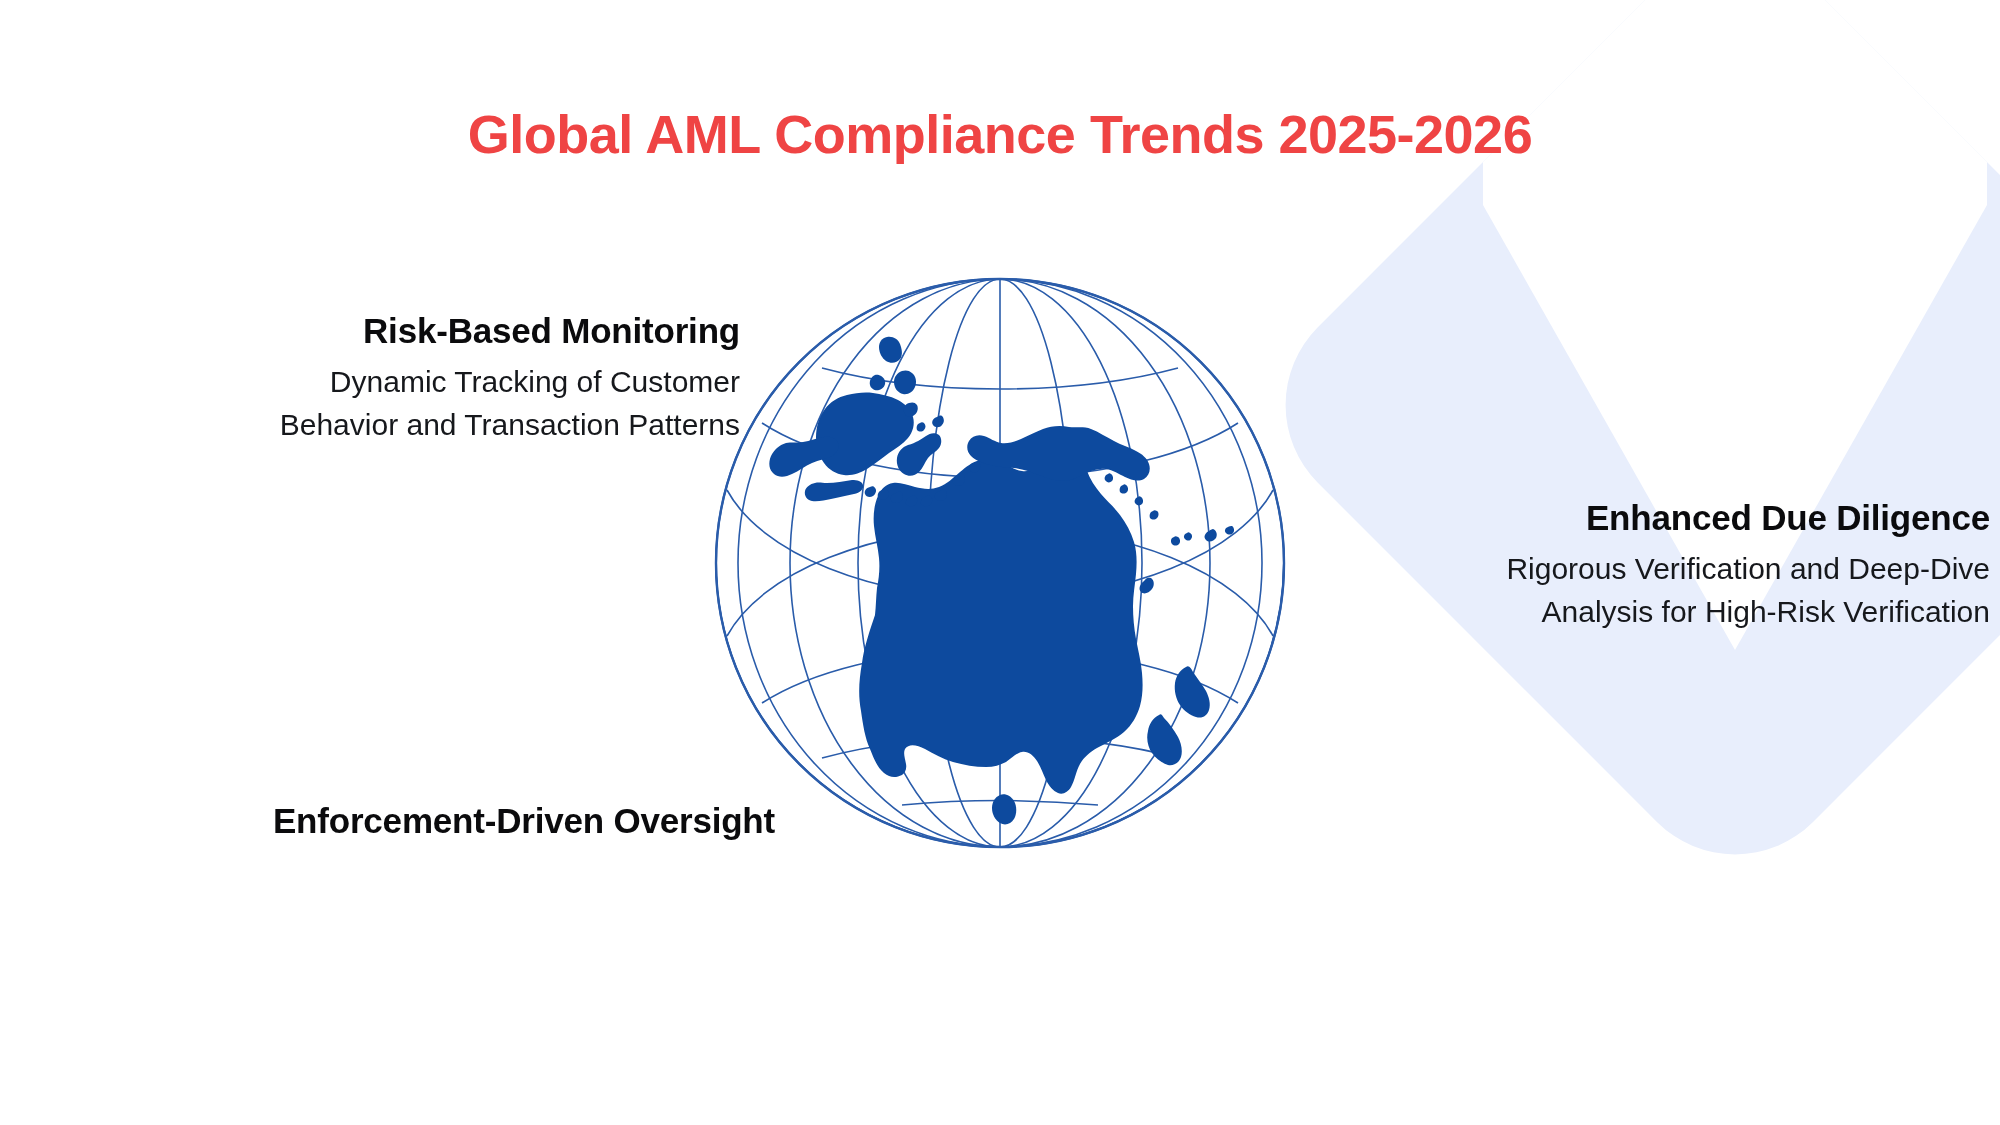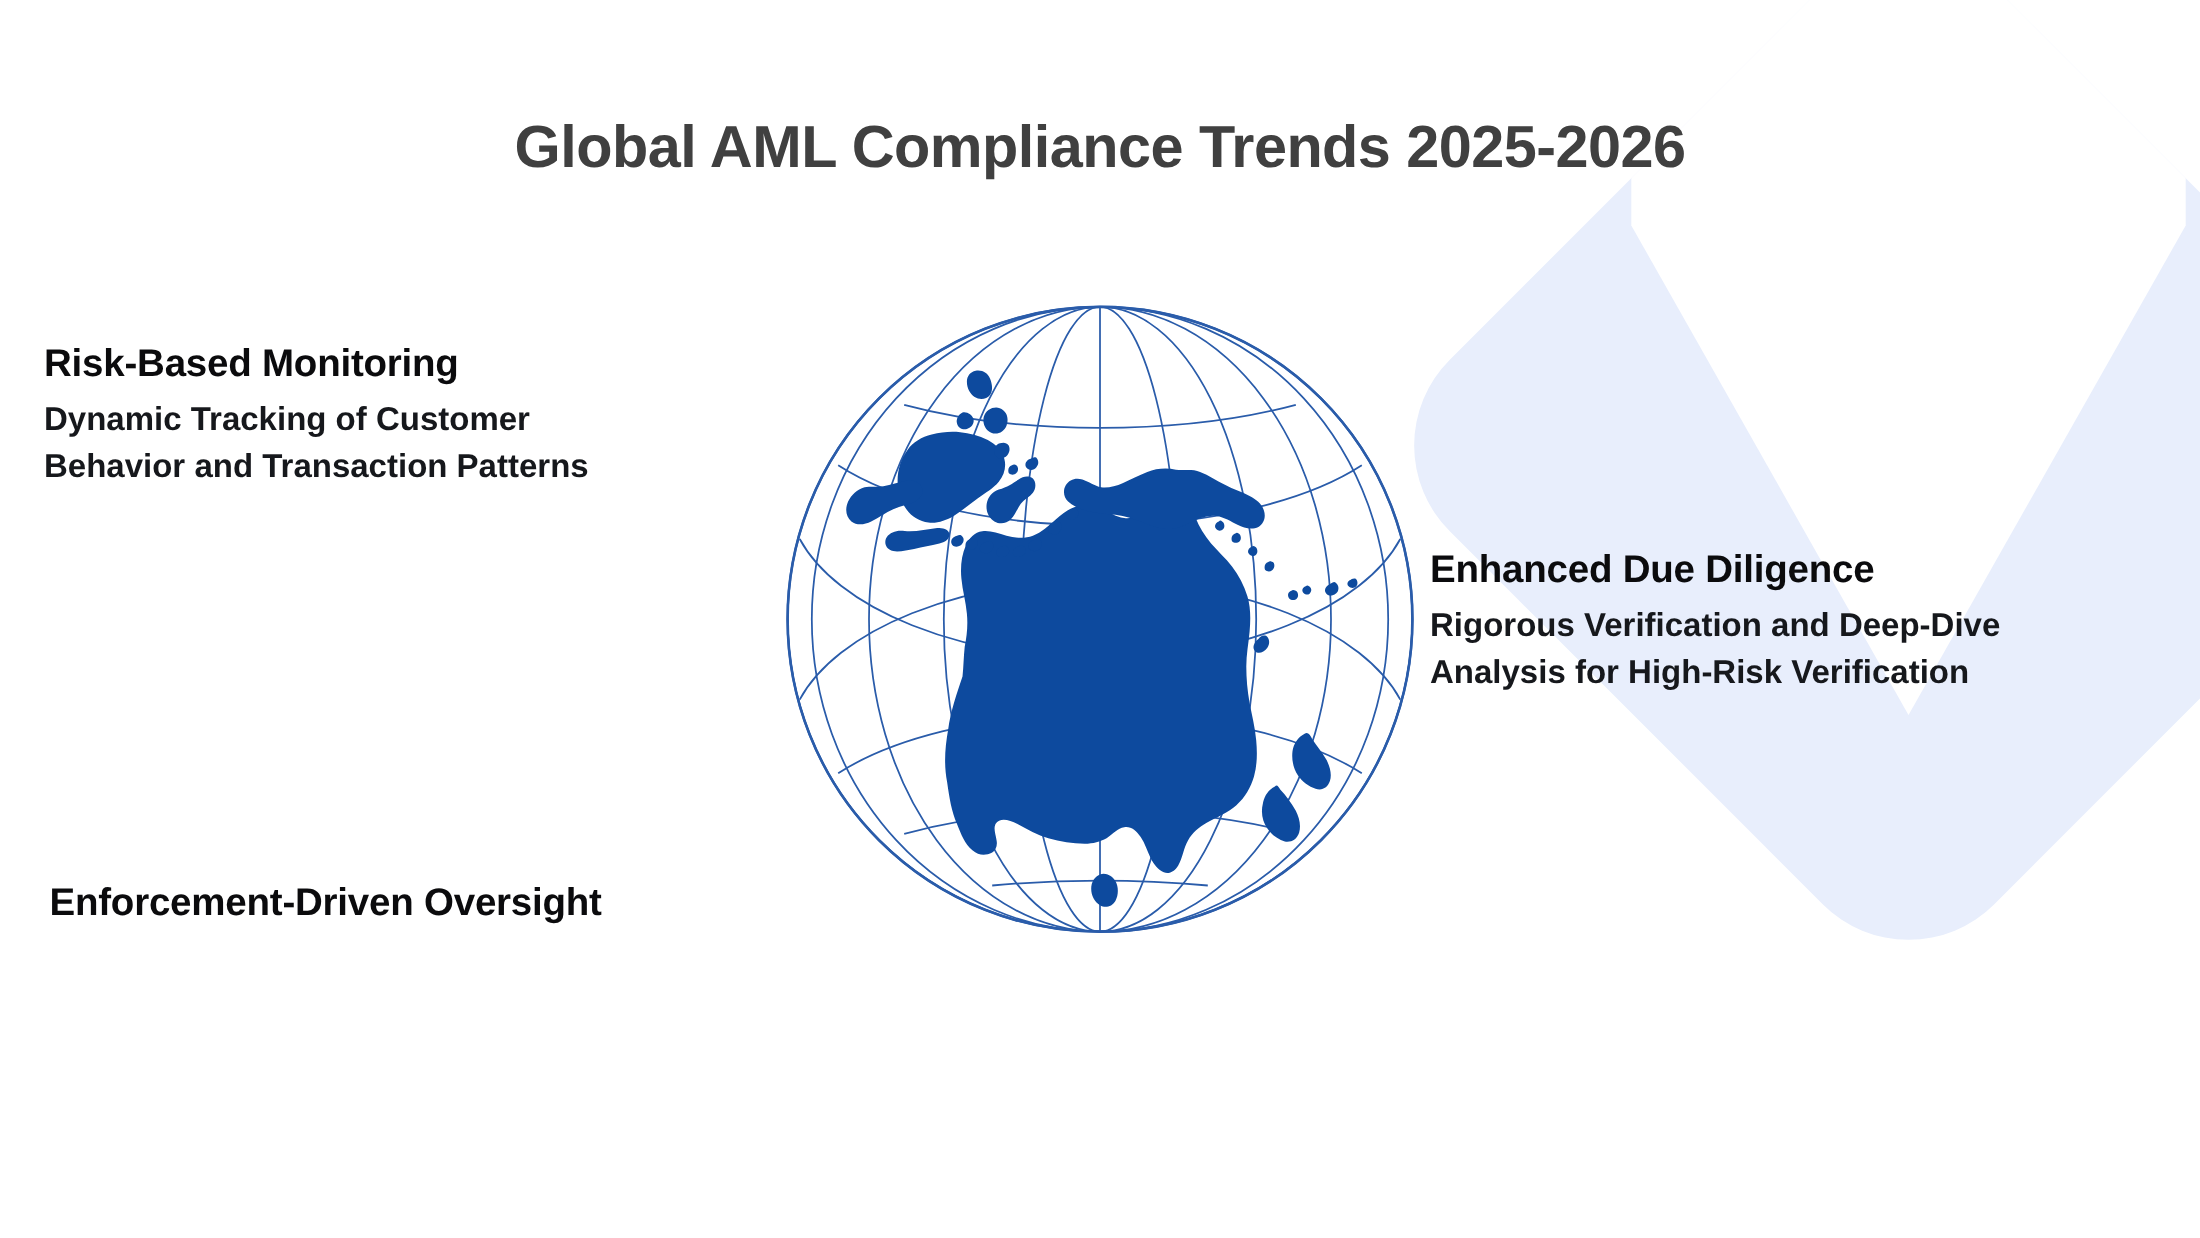--- a/index.html
+++ b/index.html
@@ -32,53 +32,53 @@
   
   #page-title {
     position: absolute;
     left: 0;
     top: 103px;
     width: 2000px;
     text-align: center;
     font-size: 54px;
     font-weight: 700;
     letter-spacing: -0.5px;
-    color: #404040;
+    color: #ef4444;
     z-index: 3;
   }
 
   
   #globe-wrap {
     position: absolute;
     left: 712px;
     top: 275px;
     width: 576px;
     height: 576px;
     z-index: 2;
   }
   #globe-wrap svg { display: block; width: 100%; height: 100%; }
 
   
   .trend {
     position: absolute;
-    text-align: left;
+    text-align: right;
     z-index: 3;
   }
   .trend-title {
     font-size: 35px;
     font-weight: 700;
     color: #0b0b0d;
     letter-spacing: -0.2px;
     line-height: 1.18;
     white-space: nowrap;
   }
   .trend-desc {
     margin-top: 10px;
     font-size: 30px;
-    font-weight: 700;
+    font-weight: 400;
     color: #16181c;
     line-height: 1.42;
   }
   .trend-desc span { display: block; white-space: nowrap; }
 
   #trend-risk-based-monitoring {
     left: 40px;
     top: 310px;
     width: 700px;
   }

